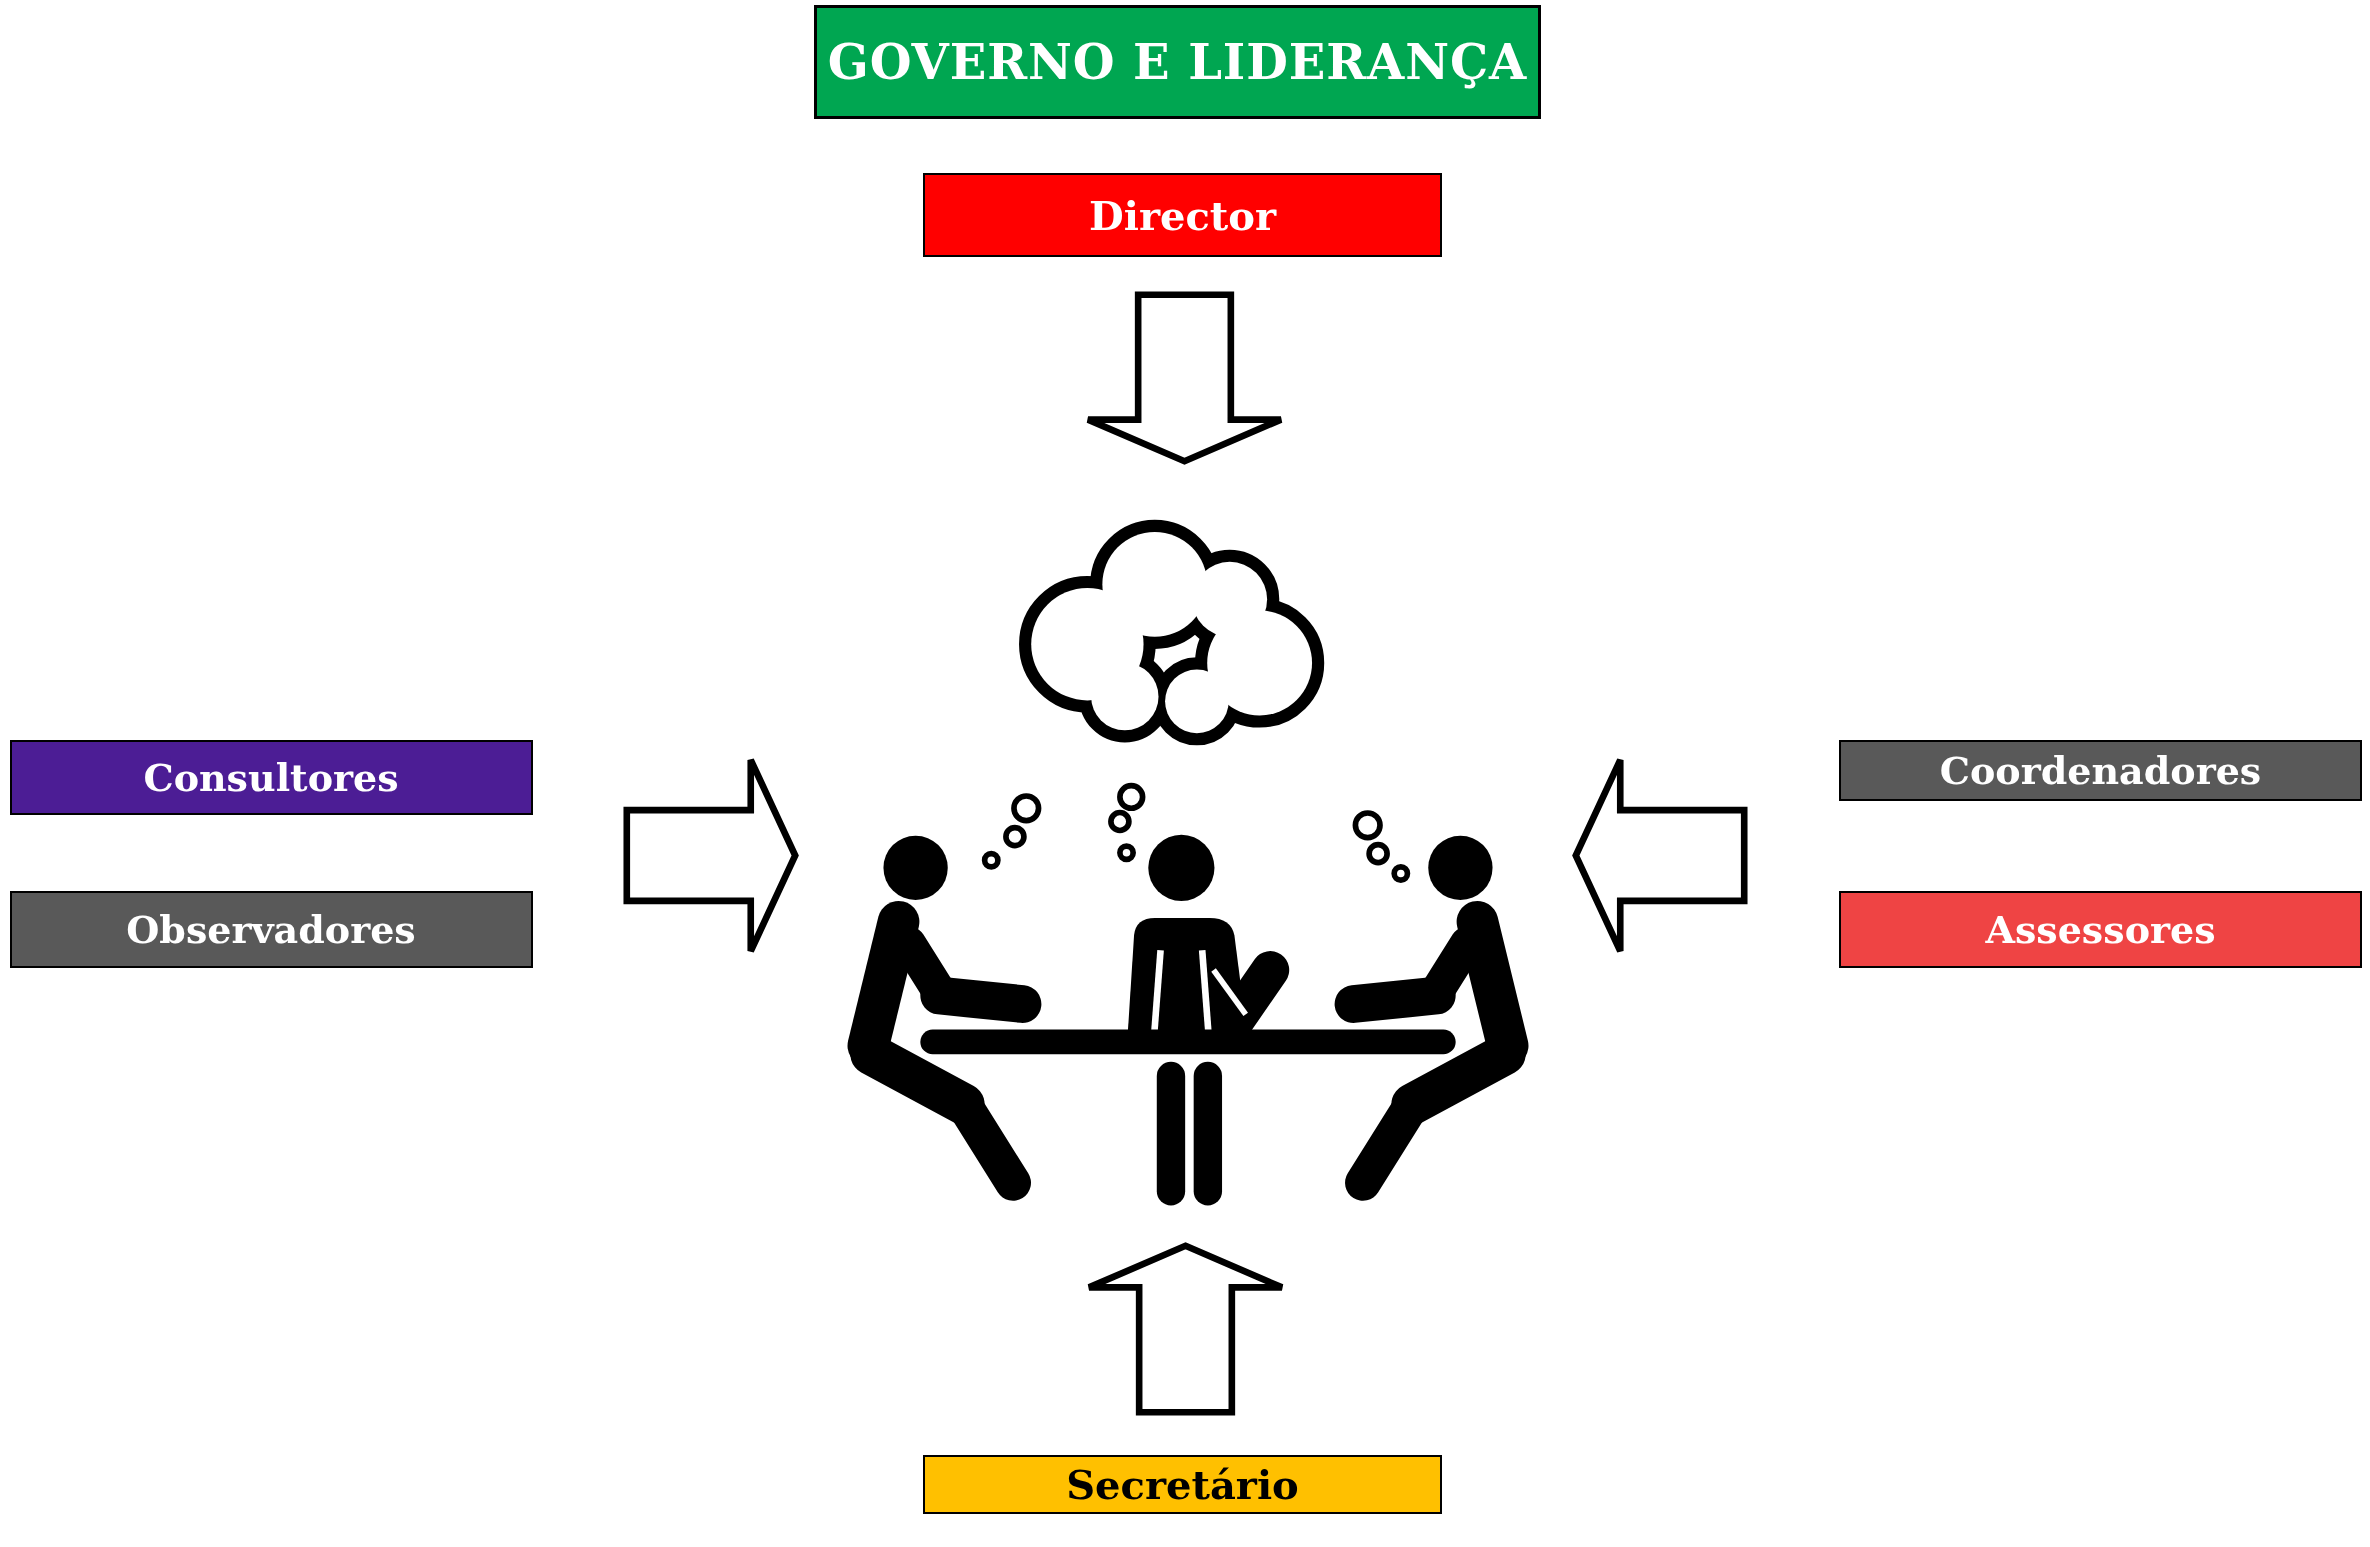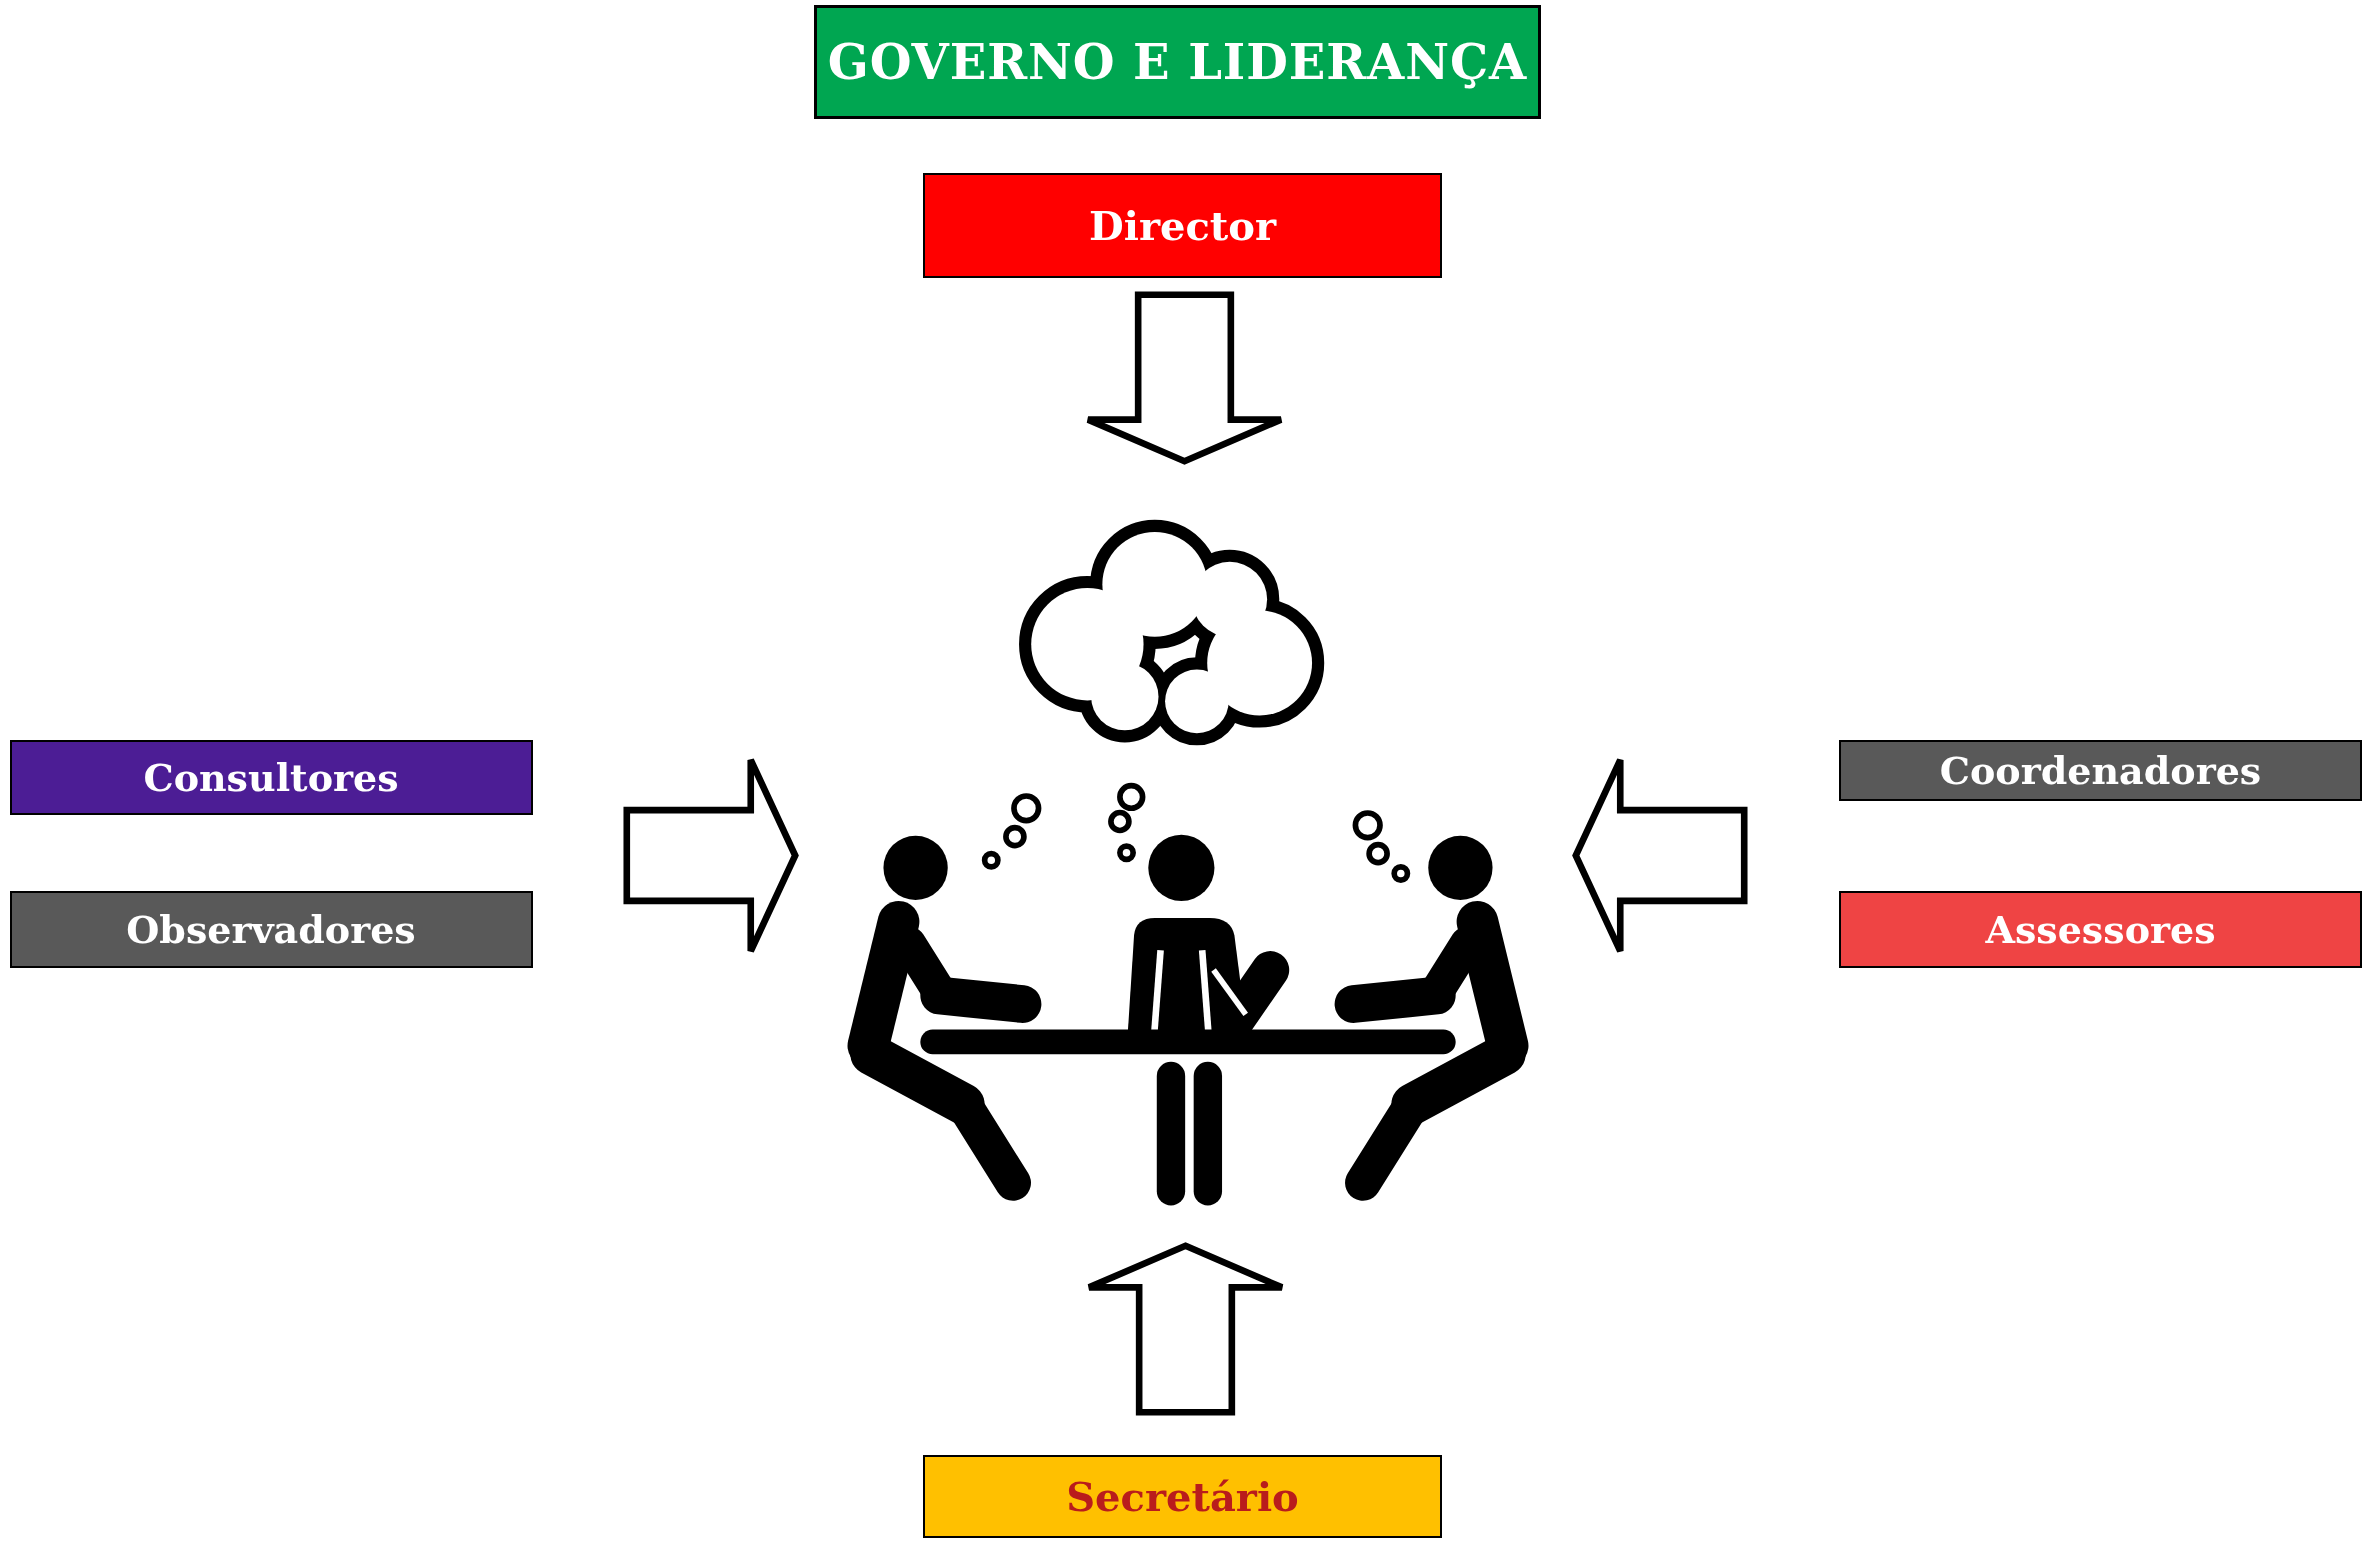--- a/index.html
+++ b/index.html
@@ -26,21 +26,21 @@
 </style>
 </head>
 <body>
 
 <div class="canvas">
 
   <div class="box title" style="left: 814px; top: 4.7px; width: 727px; height: 114px; background-color: rgb(0, 166, 81); color: rgb(255, 255, 255);">
     <span>GOVERNO E LIDERANÇA</span>
   </div>
 
-  <div class="box mid" style="left: 923px; top: 173px; width: 519px; height: 105px; background-color: rgb(255, 0, 0); color: rgb(255, 255, 255);">
+  <div class="box mid" style="left: 923px; top: 173px; width: 519px; height: 84px; background-color: rgb(255, 0, 0); color: rgb(255, 255, 255);">
     <span>Director</span>
   </div>
 
   <svg class="arrow" style="left:1084px;top:291px;" width="201" height="174" viewBox="0 0 212 184">
     <polygon points="57,4 155,4 155,136 208,136 106,180 4,136 57,136" fill="#ffffff" stroke="#000000" stroke-width="7"></polygon>
   </svg>
 
   <svg class="icon" style="left:1005px;top:511px;" width="337" height="244" viewBox="0 0 360 260">
     <g stroke="#000000" stroke-width="26" fill="#ffffff">
       <circle cx="88" cy="142" r="60"></circle>
@@ -125,18 +125,18 @@
   </div>
 
   <svg class="arrow" style="left:1572px;top:756px;" width="176" height="199" viewBox="0 0 186 210">
     <polygon points="182,57 51,57 51,4 4,105 51,206 51,153 182,153" fill="#ffffff" stroke="#000000" stroke-width="7"></polygon>
   </svg>
 
   <svg class="arrow" style="left:1085px;top:1242px;" width="201" height="174" viewBox="0 0 212 184">
     <polygon points="106,4 208,48 155,48 155,180 57,180 57,48 4,48" fill="#ffffff" stroke="#000000" stroke-width="7"></polygon>
   </svg>
 
-  <div class="box mid" style="left: 923px; top: 1455px; width: 519px; height: 83px; background-color: rgb(255, 192, 0); color: #b91c1c; text-align: right;">
+  <div class="box mid" style="left: 923px; top: 1455px; width: 519px; height: 59px; background-color: rgb(255, 192, 0); color: #000000; text-align: right;">
     <span>Secretário</span>
   </div>
 
 </div>
 
 
 </body></html>

